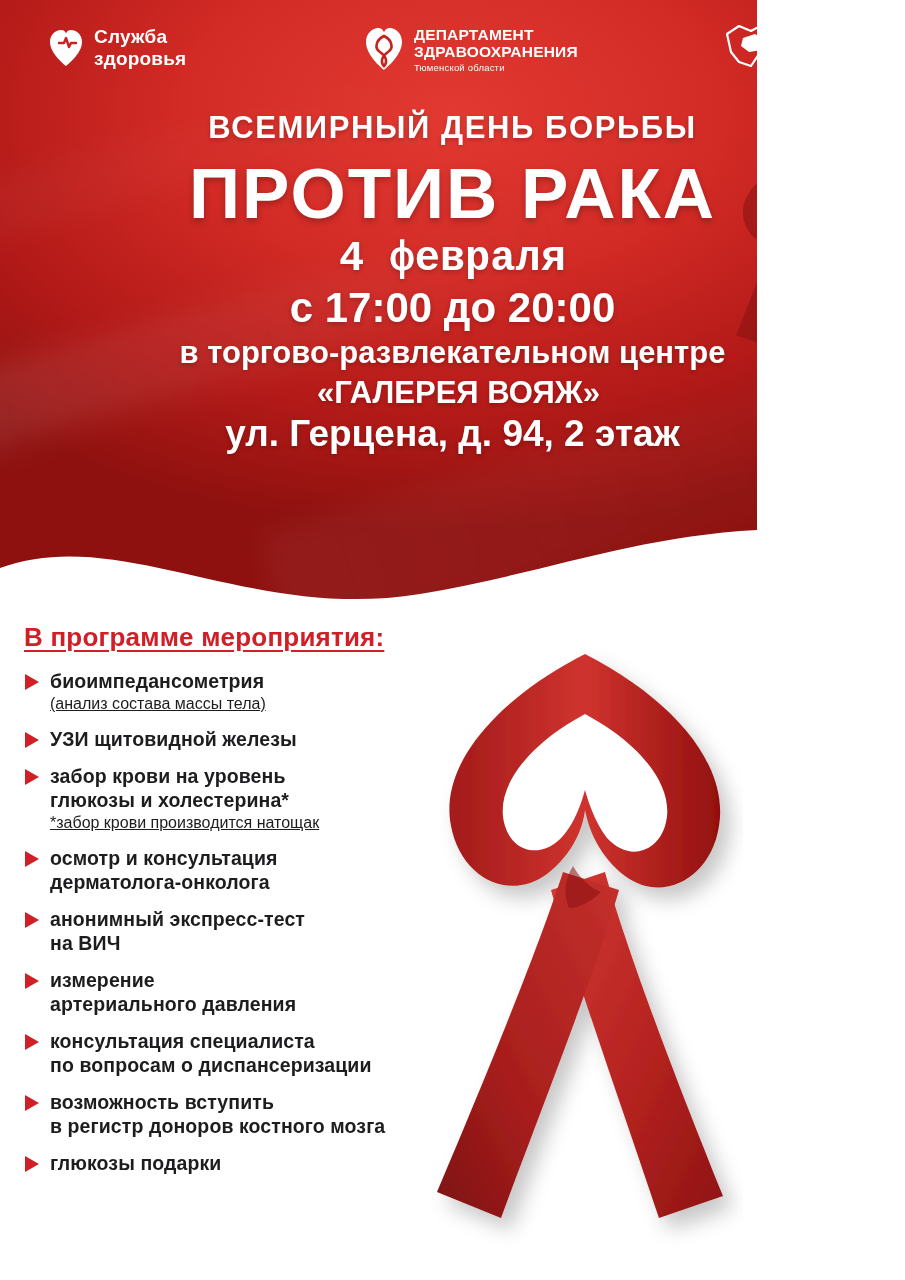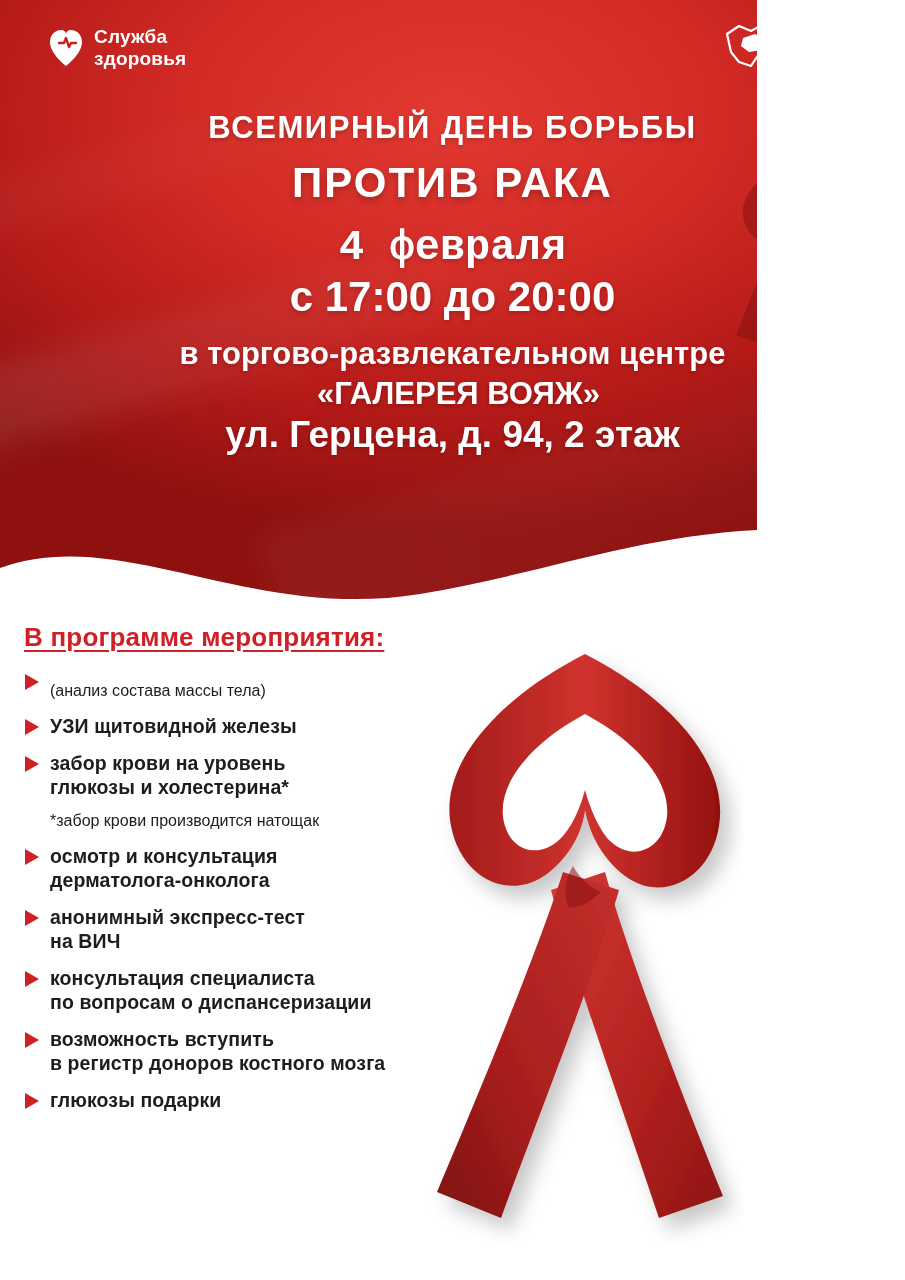--- a/index.html
+++ b/index.html
@@ -135,46 +135,45 @@
     color: #ffffff;
   }
   .h-kicker {
     font-size: 31px;
     font-weight: bold;
     letter-spacing: 1.6px;
     line-height: 36px;
     text-shadow: 0 2px 4px rgba(0,0,0,.22);
   }
   .h-main {
-    font-size: 42px;
+    font-size: 71px;
     font-weight: bold;
     letter-spacing: 2px;
     line-height: 70px;
-    margin-top: 2px;
+    margin-top: 13px;
     text-shadow: 0 3px 6px rgba(0,0,0,.25);
   }
   .h-date {
     font-size: 42px;
     font-weight: bold;
     line-height: 48px;
     margin-top: 6px;
     text-shadow: 0 2px 5px rgba(0,0,0,.22);
     font-family: Liberation Mono, monospace;
   }
   .h-time {
     font-size: 42px;
     font-weight: bold;
     line-height: 50px;
     text-shadow: 0 2px 5px rgba(0,0,0,.22);
   }
   .h-place1 {
     font-size: 31px;
     font-weight: bold;
     line-height: 40px;
-    margin-top: 12px;
     text-shadow: 0 2px 4px rgba(0,0,0,.22);
   }
   .h-place2 {
     font-size: 31px;
     font-weight: bold;
     line-height: 40px;
     text-shadow: 0 2px 4px rgba(0,0,0,.22);
     padding-left: 12px;
   }
   .h-addr {
@@ -227,21 +226,22 @@
     color: #1d1d1f;
     font-size: 19.5px;
     font-weight: bold;
     line-height: 24px;
     letter-spacing: .1px;
   }
   .item-sub {
     color: #1d1d1f;
     font-size: 16px;
     line-height: 20px;
-    margin-top: 12px;
+    margin-top: 1px;
+    text-decoration: underline;
   }
 
   
   .ribbon-big {
     position: absolute;
     right: 14px;
     top: 640px;
     width: 320px;
     height: 620px;
   }
@@ -279,20 +279,34 @@
           <path d="M18 38 C18 38 2 26 2 14 C2 6 8 2 13 2 C16 2 18 4 18 6 C18 4 20 2 23 2 C28 2 34 6 34 14 C34 26 18 38 18 38 Z" fill="#ffffff"></path>
           <path d="M11 15 h5 l2 -5 l3 9 l2 -4 h5" stroke="#c8221f" stroke-width="2.4" fill="none" stroke-linecap="round" stroke-linejoin="round"></path>
         </svg>
       </span>
       <span class="txt">
         <div>Служба</div>
         <div>здоровья</div>
       </span>
     </div>
 
+    <div class="logo logo-dept">
+      <span class="glyph">
+        <svg width="44" height="46" viewBox="0 0 44 46">
+          <path d="M22 44 C22 44 4 30 4 16 C4 7 11 2 16 2 C19 2 21.5 4 22 6.5 C22.5 4 25 2 28 2 C33 2 40 7 40 16 C40 30 22 44 22 44 Z" fill="#ffffff"></path>
+          <path d="M22 10 C14 14 12 22 18 26 C24 30 26 36 22 40" stroke="#c8221f" stroke-width="2.6" fill="none" stroke-linecap="round"></path>
+          <path d="M22 10 C30 14 32 22 26 26 C20 30 18 36 22 40" stroke="#c8221f" stroke-width="2.6" fill="none" stroke-linecap="round"></path>
+        </svg>
+      </span>
+      <span>
+        <div class="t1">ДЕПАРТАМЕНТ</div>
+        <div class="t1">ЗДРАВООХРАНЕНИЯ</div>
+        <div class="t2">Тюменской области</div>
+      </span>
+    </div>
 
     <div class="logo logo-terr">
       <span class="map">
         <svg width="62" height="48" viewBox="0 0 62 48">
           <path d="M6 12 L18 4 L30 9 L41 3 L54 10 L58 24 L49 36 L38 32 L30 44 L18 40 L10 30 Z" fill="none" stroke="#ffffff" stroke-width="2.2" stroke-linejoin="round"></path>
           <path d="M22 16 L34 12 L44 18 L40 28 L28 30 L20 24 Z" fill="#ffffff"></path>
         </svg>
       </span>
       <span class="badge">
         <div class="l1">ТЕРРИТОРИЯ</div>
@@ -312,20 +326,21 @@
   </div>
 
   <div class="program">
     <div class="program-title">В программе мероприятия:</div>
 
     <div class="item">
       <svg class="bullet" viewBox="0 0 16 18">
           <path d="M1 1 L15 9 L1 17 Z" fill="#cf2027"></path>
         </svg>
       <div class="item-text">
+        <div class="item-main">биоимпедансометрия</div>
         <div class="item-sub">(анализ состава массы тела)</div>
       </div>
     </div>
 
     <div class="item">
       <svg class="bullet" viewBox="0 0 16 18">
           <path d="M1 1 L15 9 L1 17 Z" fill="#cf2027"></path>
         </svg>
       <div class="item-text">
         <div class="item-main">УЗИ щитовидной железы</div>
@@ -353,20 +368,28 @@
 
     <div class="item">
       <svg class="bullet" viewBox="0 0 16 18">
           <path d="M1 1 L15 9 L1 17 Z" fill="#cf2027"></path>
         </svg>
       <div class="item-text">
         <div class="item-main">анонимный экспресс-тест<br>на ВИЧ</div>
       </div>
     </div>
 
+    <div class="item">
+      <svg class="bullet" viewBox="0 0 16 18">
+          <path d="M1 1 L15 9 L1 17 Z" fill="#cf2027"></path>
+        </svg>
+      <div class="item-text">
+        <div class="item-main">измерение<br>артериального давления</div>
+      </div>
+    </div>
 
     <div class="item">
       <svg class="bullet" viewBox="0 0 16 18">
           <path d="M1 1 L15 9 L1 17 Z" fill="#cf2027"></path>
         </svg>
       <div class="item-text">
         <div class="item-main">консультация специалиста<br>по вопросам о диспансеризации</div>
       </div>
     </div>
 

